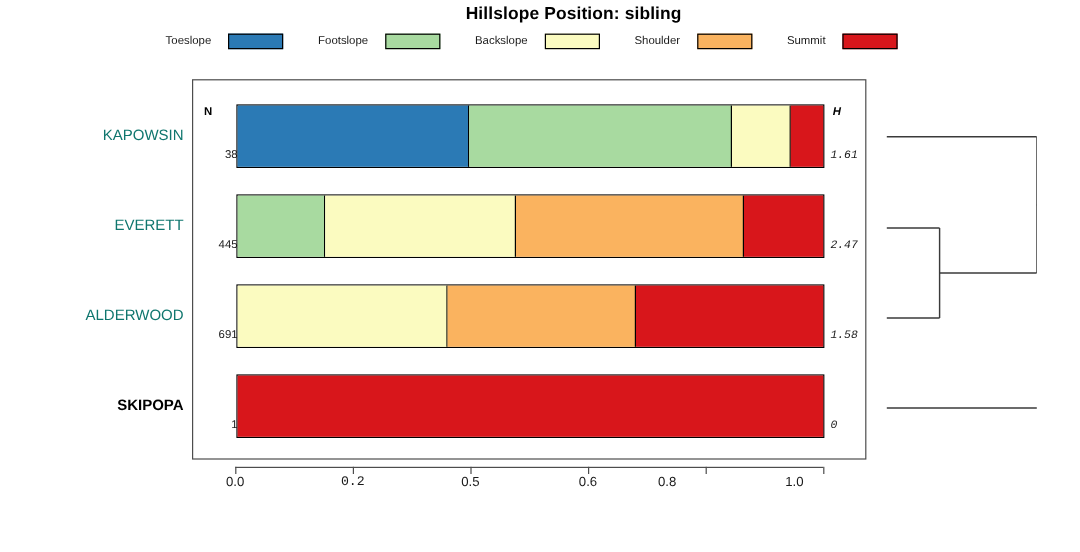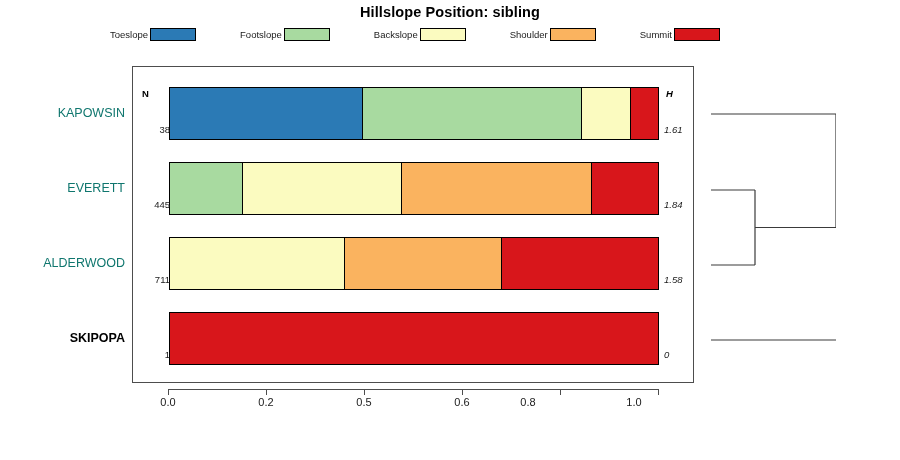--- a/index.html
+++ b/index.html
@@ -10,20 +10,21 @@
   body {
     font-family: "Liberation Sans", sans-serif;
     color: #000000;
   }
   #root {
     position: relative;
     width: 836px;
     height: 460px;
     overflow: hidden;
     background: #ffffff;
+    margin-left: 28px;
   }
 
   
   #chart-title {
     position: absolute;
     left: 0;
     top: 4px;
     width: 900px;
     text-align: center;
     font-size: 14.5px;
@@ -38,21 +39,21 @@
     top: 25px;
     width: 610px;
     height: 18px;
     display: flex;
     align-items: center;
     justify-content: space-between;
   }
   .legend-entry {
     display: flex;
     align-items: center;
-    gap: 2px;
+    gap: 14px;
   }
   .legend-label {
     font-size: 9.5px;
     color: #1a1a1a;
     white-space: nowrap;
   }
   .legend-swatch {
     width: 46px;
     height: 13px;
     border: 1px solid #000000;
@@ -133,20 +134,21 @@
     font-style: italic;
   }
   .h-value {
     position: absolute;
     left: 664px;
     width: 30px;
     text-align: left;
     font-size: 9.5px;
     font-style: italic;
     color: #1a1a1a;
+    font-family: Liberation Mono, monospace;
   }
 
   
   #xaxis-line {
     position: absolute;
     left: 168px;
     top: 389px;
     width: 490px;
     height: 1px;
     background: #4d4d4d;
@@ -249,39 +251,39 @@
 
   <div id="labels-layer">
       <div class="cat-label" style="top: 106px; left: 0px; width: 125px;">KAPOWSIN</div>
       <div class="cat-label" style="top: 181px; left: 0px; width: 125px;">EVERETT</div>
       <div class="cat-label" style="top: 256px; left: 0px; width: 125px;">ALDERWOOD</div>
       <div class="cat-label bold" style="top: 331px; left: 0px; width: 125px; text-align: right;">SKIPOPA</div>
     </div>
   <div id="ncol-layer">
       <div class="n-value" style="top: 124px;">38</div>
       <div class="n-value" style="top: 199px;">445</div>
-      <div class="n-value" style="top: 274px;">711</div>
+      <div class="n-value" style="top: 274px;">691</div>
       <div class="n-value" style="top: 349px;">1</div>
     </div>
   <div id="hcol-layer">
       <div class="h-value" style="top: 124px;">1.61</div>
-      <div class="h-value" style="top: 199px;">1.84</div>
+      <div class="h-value" style="top: 199px;">2.47</div>
       <div class="h-value" style="top: 274px;">1.58</div>
       <div class="h-value" style="top: 349px;">0</div>
     </div>
 
   <div class="n-head">N</div>
   <div class="h-head">H</div>
 
   <div id="xaxis-line"></div>
   <div id="xaxis-layer">
       <div class="xtick" style="left: 168px;"></div>
       <div class="xtick-label" style="left: 168px;">0.0</div>
       <div class="xtick" style="left: 266px;"></div>
-      <div class="xtick-label" style="left: 266px;">0.2</div>
+      <div class="xtick-label" style="left: 266px; font-family: Liberation Mono, monospace;">0.2</div>
       <div class="xtick" style="left: 364px;"></div>
       <div class="xtick-label" style="left: 364px;">0.5</div>
       <div class="xtick" style="left: 462px;"></div>
       <div class="xtick-label" style="left: 462px;">0.6</div>
       <div class="xtick" style="left: 560px;"></div>
       <div class="xtick-label" style="left: 528px;">0.8</div>
       <div class="xtick" style="left: 658px;"></div>
       <div class="xtick-label" style="left: 634px;">1.0</div>
     </div>
 

